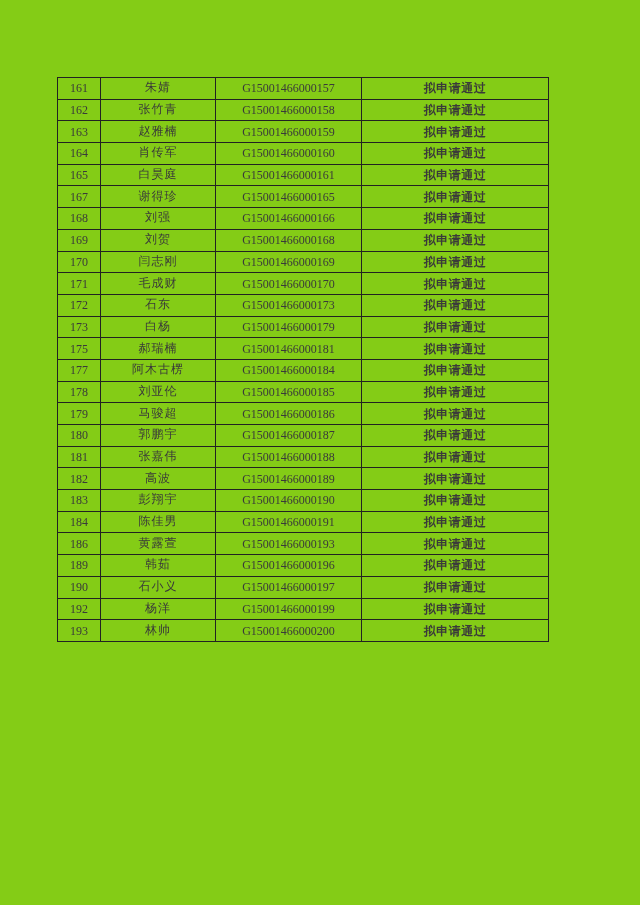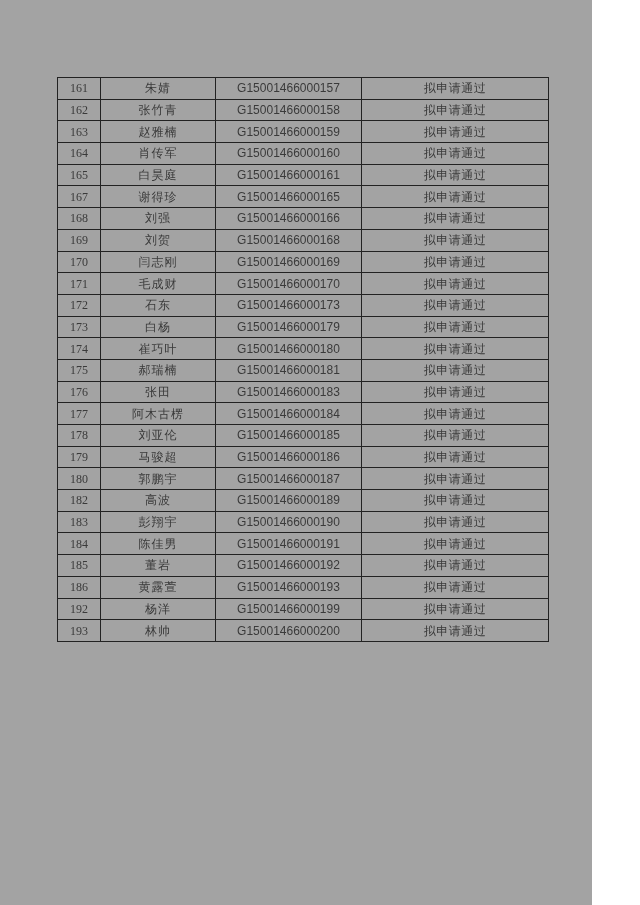--- a/index.html
+++ b/index.html
@@ -1,27 +1,27 @@
 <!DOCTYPE html>
 <html><head>
 <meta charset="utf-8">
 <style>
   html, body { margin: 0; padding: 0; background: #ffffff; }
   body { width: 640px; height: 905px; position: relative; overflow: hidden;
          font-family: "DejaVu Serif", "Liberation Serif", serif; color: #333; }
-  .page { position: absolute; left: 0; top: 0; width: 592px; height: 905px; background: #a3a3a3; }
+  .page { position: absolute; left: 0; top: 0; width: 640px; height: 905px; background: #84cc16; }
   table.list { position: absolute; left: 57px; top: 77px; width: 489px;
                border-collapse: collapse; table-layout: fixed; }
   table.list td { border: 1.4px solid #222; height: 20.7px; padding: 0;
                   text-align: center; vertical-align: middle; font-size: 12px;
                   line-height: 20px; white-space: nowrap; overflow: hidden; color: #3a3a3a; }
   td.c-no { width: 42px; font-family: "Liberation Serif", serif; font-size: 12.5px; }
-  td.c-name { width: 114px; font-size: 12.5px; letter-spacing: 1px; }
-  td.c-id { width: 145px; font-family: Liberation Sans, sans-serif; font-size: 12px; }
-  td.c-status { width: 186px; font-size: 12px; letter-spacing: 0.5px; }
+  td.c-name { width: 114px; font-size: 12.5px; letter-spacing: 1px; font-family: Liberation Mono, monospace; }
+  td.c-id { width: 145px; font-family: Liberation Serif, serif; font-size: 12px; }
+  td.c-status { width: 186px; font-size: 12px; letter-spacing: 0.5px; font-weight: bold; }
 </style>
 </head>
 <body>
 
 <div class="page">
   <table class="list">
     <tbody id="tbody">
         <tr>
           <td class="c-no">161</td>
           <td class="c-name">朱婧</td>
@@ -88,35 +88,23 @@
           <td class="c-id">G15001466000173</td>
           <td class="c-status">拟申请通过</td>
         </tr>
         <tr>
           <td class="c-no">173</td>
           <td class="c-name">白杨</td>
           <td class="c-id">G15001466000179</td>
           <td class="c-status">拟申请通过</td>
         </tr>
         <tr>
-          <td class="c-no">174</td>
-          <td class="c-name">崔巧叶</td>
-          <td class="c-id">G15001466000180</td>
-          <td class="c-status">拟申请通过</td>
-        </tr>
-        <tr>
           <td class="c-no">175</td>
           <td class="c-name">郝瑞楠</td>
           <td class="c-id">G15001466000181</td>
-          <td class="c-status">拟申请通过</td>
-        </tr>
-        <tr>
-          <td class="c-no">176</td>
-          <td class="c-name">张田</td>
-          <td class="c-id">G15001466000183</td>
           <td class="c-status">拟申请通过</td>
         </tr>
         <tr>
           <td class="c-no">177</td>
           <td class="c-name">阿木古楞</td>
           <td class="c-id">G15001466000184</td>
           <td class="c-status">拟申请通过</td>
         </tr>
         <tr>
           <td class="c-no">178</td>
@@ -130,47 +118,59 @@
           <td class="c-id">G15001466000186</td>
           <td class="c-status">拟申请通过</td>
         </tr>
         <tr>
           <td class="c-no">180</td>
           <td class="c-name">郭鹏宇</td>
           <td class="c-id">G15001466000187</td>
           <td class="c-status">拟申请通过</td>
         </tr>
         <tr>
+          <td class="c-no">181</td>
+          <td class="c-name">张嘉伟</td>
+          <td class="c-id">G15001466000188</td>
+          <td class="c-status">拟申请通过</td>
+        </tr>
+        <tr>
           <td class="c-no">182</td>
           <td class="c-name">高波</td>
           <td class="c-id">G15001466000189</td>
           <td class="c-status">拟申请通过</td>
         </tr>
         <tr>
           <td class="c-no">183</td>
           <td class="c-name">彭翔宇</td>
           <td class="c-id">G15001466000190</td>
           <td class="c-status">拟申请通过</td>
         </tr>
         <tr>
           <td class="c-no">184</td>
           <td class="c-name">陈佳男</td>
           <td class="c-id">G15001466000191</td>
           <td class="c-status">拟申请通过</td>
         </tr>
         <tr>
-          <td class="c-no">185</td>
-          <td class="c-name">董岩</td>
-          <td class="c-id">G15001466000192</td>
+          <td class="c-no">186</td>
+          <td class="c-name">黄露萱</td>
+          <td class="c-id">G15001466000193</td>
           <td class="c-status">拟申请通过</td>
         </tr>
         <tr>
-          <td class="c-no">186</td>
-          <td class="c-name">黄露萱</td>
-          <td class="c-id">G15001466000193</td>
+          <td class="c-no">189</td>
+          <td class="c-name">韩茹</td>
+          <td class="c-id">G15001466000196</td>
+          <td class="c-status">拟申请通过</td>
+        </tr>
+        <tr>
+          <td class="c-no">190</td>
+          <td class="c-name">石小义</td>
+          <td class="c-id">G15001466000197</td>
           <td class="c-status">拟申请通过</td>
         </tr>
         <tr>
           <td class="c-no">192</td>
           <td class="c-name">杨洋</td>
           <td class="c-id">G15001466000199</td>
           <td class="c-status">拟申请通过</td>
         </tr>
         <tr>
           <td class="c-no">193</td>

